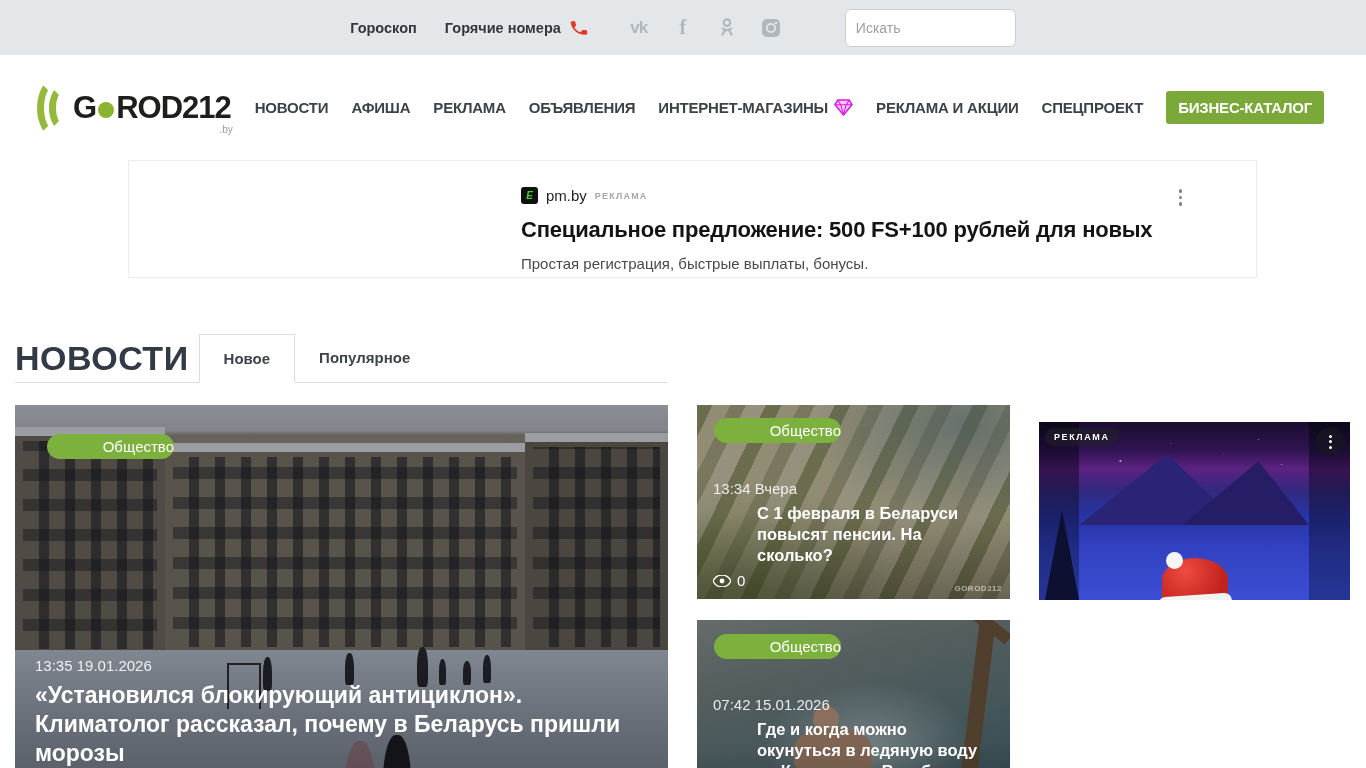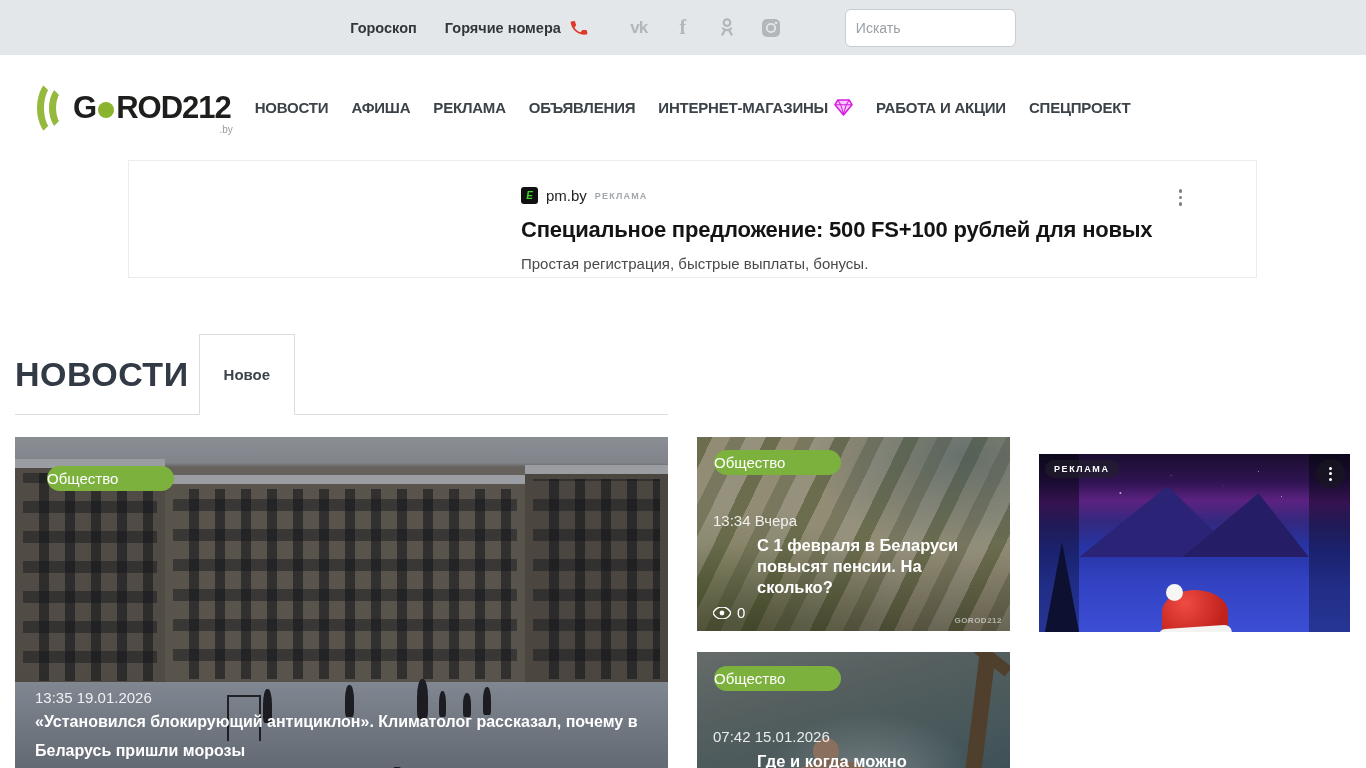--- a/index.html
+++ b/index.html
@@ -58,47 +58,47 @@
   .ad-desc { margin-top:12px; font-size:15px; color:#4a4a4a; }
   .kebab { position:absolute; right:72px; top:26px; display:flex; flex-direction:column; gap:3px;
     cursor:pointer; padding:2px; }
   .kebab i { width:3.5px; height:3.5px; border-radius:50%; background:#7c8084; }
 
   
   .news-section { margin:56px 15px 0 15px; position:relative; }
   .section-head { width:653px; border-bottom:1px solid #dcdcdc; display:flex; align-items:stretch; }
   .section-title { font-size:34px; font-weight:700; color:#323a45; letter-spacing:0.5px;
     align-self:center; margin-right:10px; }
-  .tab { font-size:15px; font-weight:700; color:#3c434a; line-height:47px; padding:16px 24px; }
+  .tab { font-size:15px; font-weight:700; color:#3c434a; line-height:47px; padding:0 24px; }
   .tab.active { background:#fff; border:1px solid #dcdcdc; border-bottom:1px solid #fff;
     margin-bottom:-1px; }
   .submit-btn { position:absolute; right:0; top:2px; background:#7cb03c; color:#fff;
     font-size:16px; padding:9px 17px; border-radius:4px; border:none; cursor:pointer;
     font-family:"Liberation Sans", sans-serif; }
 
   
   .news-grid { display:grid; grid-template-columns:653px 313px 311px; column-gap:29px;
     row-gap:21px; margin-top:22px; align-items:start; }
   .card { position:relative; overflow:hidden; cursor:pointer; }
   .badge { position:absolute; background:#7cb13e; color:#fff; font-size:15px; width:127px;
-    text-align:left; padding:4px 0; border-radius:13px; z-index:5; }
+    text-align:right; padding:4px 0; border-radius:13px; z-index:5; }
   .shade { position:absolute; inset:0; background:linear-gradient(180deg, rgba(10,12,20,0.30) 0%,
     rgba(10,12,20,0.30) 55%, rgba(0,0,0,0.50) 100%); z-index:2; }
   .card-text { position:absolute; z-index:6; left:16px; right:29px; color:#fff; }
   .card-time { font-size:15px; color:rgba(255,255,255,0.88); }
   .card-title-sm { font-size:16.5px; font-weight:700; line-height:21px; margin-top:6px;margin-left:44px; }
   .views { display:flex; align-items:center; gap:6px; margin-top:6px; font-size:15px; }
   .watermark { position:absolute; right:8px; bottom:6px; z-index:6; font-size:8px; font-weight:700;
     color:rgba(255,255,255,0.55); letter-spacing:0.5px; }
 
   
   .card-main { grid-column:1; grid-row:1 / 3; height:430px; }
   .card-main .badge { left:32px; top:29px; }
   .card-main .card-text { left:20px; right:20px; top:252px; }
-  .card-main .card-title-lg { font-size:16px; font-weight:700; line-height:29px; margin-top:1px; }
+  .card-main .card-title-lg { font-size:23px; font-weight:700; line-height:29px; margin-top:7px; }
   .img-main { position:absolute; inset:0;
     background:linear-gradient(180deg,#c2c6cb 0%,#b4b8bd 6%,#8d867b 7%,#8d867b 100%); }
   .bld { position:absolute; background:#6e6659; }
   .bld .win { position:absolute; inset:14px 8px 8px 8px;
     background:repeating-linear-gradient(90deg, transparent 0 16px, rgba(20,22,26,0.55) 16px 26px),
                repeating-linear-gradient(0deg, transparent 0 18px, rgba(25,27,32,0.45) 18px 30px); }
   .roof { position:absolute; left:0; right:0; top:0; height:9px; background:#d9dce0; }
   .ice { position:absolute; left:0; right:0; top:245px; bottom:0;
     background:linear-gradient(180deg,#b6bfca 0%,#a5afbc 40%,#98a3b2 100%); }
   .goal { position:absolute; left:212px; top:258px; width:34px; height:46px;
@@ -222,22 +222,23 @@
     <a class="nav-item">АФИША</a>
     <a class="nav-item">РЕКЛАМА</a>
     <a class="nav-item">ОБЪЯВЛЕНИЯ</a>
     <span class="nav-with-icon">
       <a class="nav-item">ИНТЕРНЕТ-МАГАЗИНЫ</a>
       <svg class="gem-icon" viewBox="0 0 20 18">
         <path d="M4 1h12l3 5-9 11L1 6z" fill="#f7c7ff" stroke="#d81ae0" stroke-width="1.6" stroke-linejoin="round"></path>
         <path d="M1 6h18M7 6l3 10M13 6l-3 10M4 1l3 5M16 1l-3 5" stroke="#d81ae0" stroke-width="1.1" fill="none"></path>
       </svg>
     </span>
-    <a class="nav-item">РАБОТА И АКЦИИ</a>
+    <a class="nav-item">РЕКЛАМА И АКЦИИ</a>
     <a class="nav-item">СПЕЦПРОЕКТ</a>
+    <a class="catalog-btn">БИЗНЕС-КАТАЛОГ</a>
   </nav>
 </div>
 
 <div class="ad-banner">
   <div class="ad-left"></div>
   <div class="ad-content">
     <div class="ad-brand-row">
       <span class="pm-icon">Е</span>
       <span class="ad-brand">pm.by</span>
       <span class="ad-label">РЕКЛАМА</span>
@@ -249,20 +250,21 @@
       <i></i>
       <i></i>
       <i></i>
     </div>
 </div>
 
 <div class="news-section">
   <div class="section-head">
     <div class="section-title">НОВОСТИ</div>
     <a class="tab active">Новое</a>
+    <a class="tab">Популярное</a>
   </div>
 
   <div class="news-grid">
 
     <div class="card card-main">
       <div class="img-main">
         <div class="bld" style="left:0;top:22px;width:150px;height:230px;">
             <div class="roof"></div>
             <div class="win"></div>
           </div>

